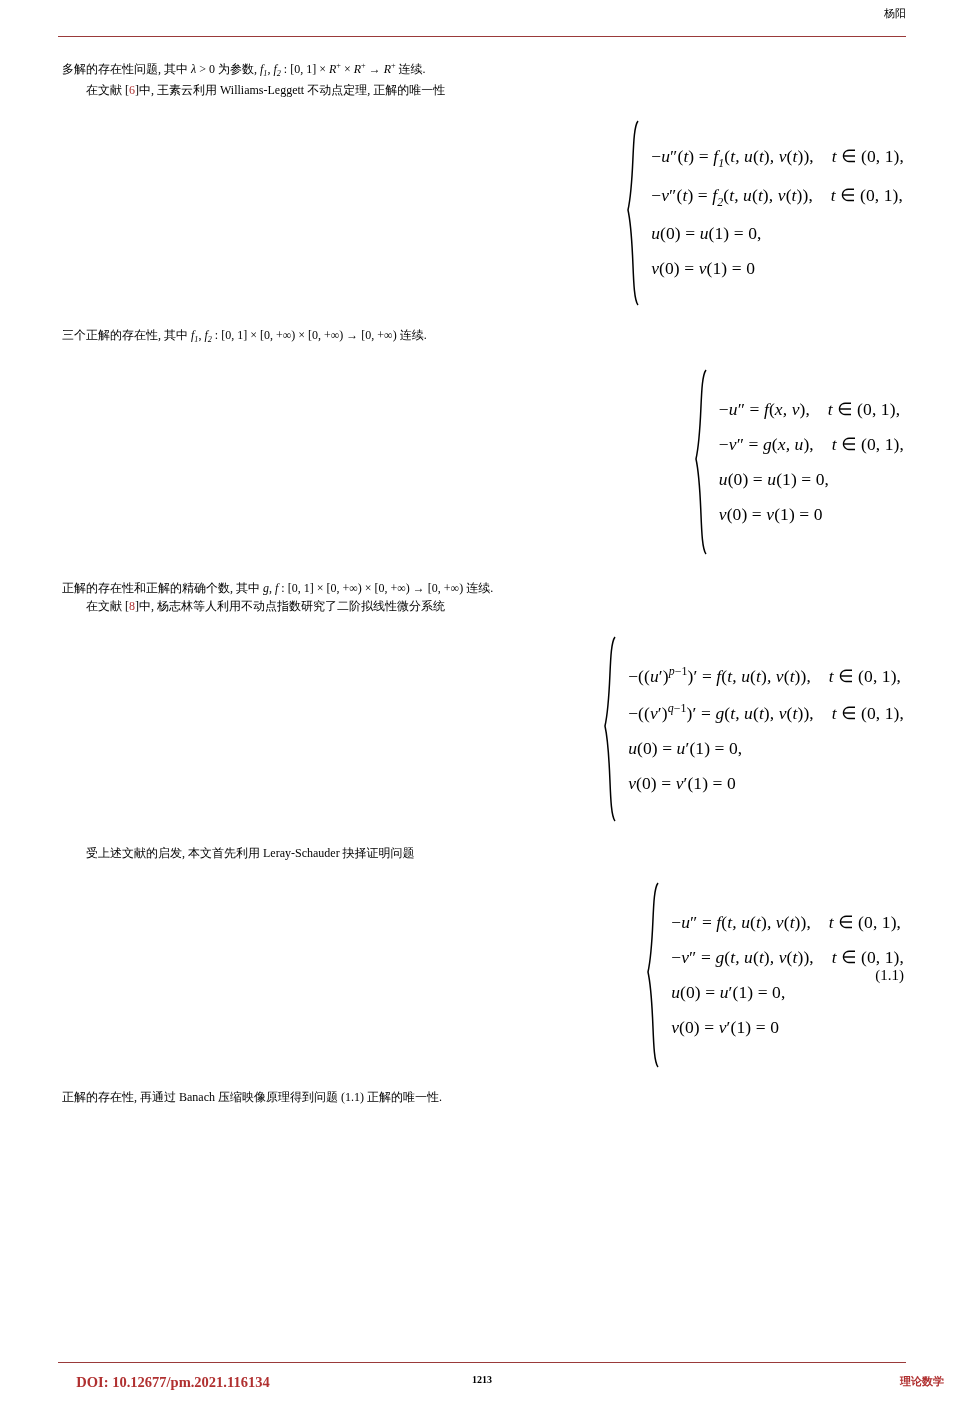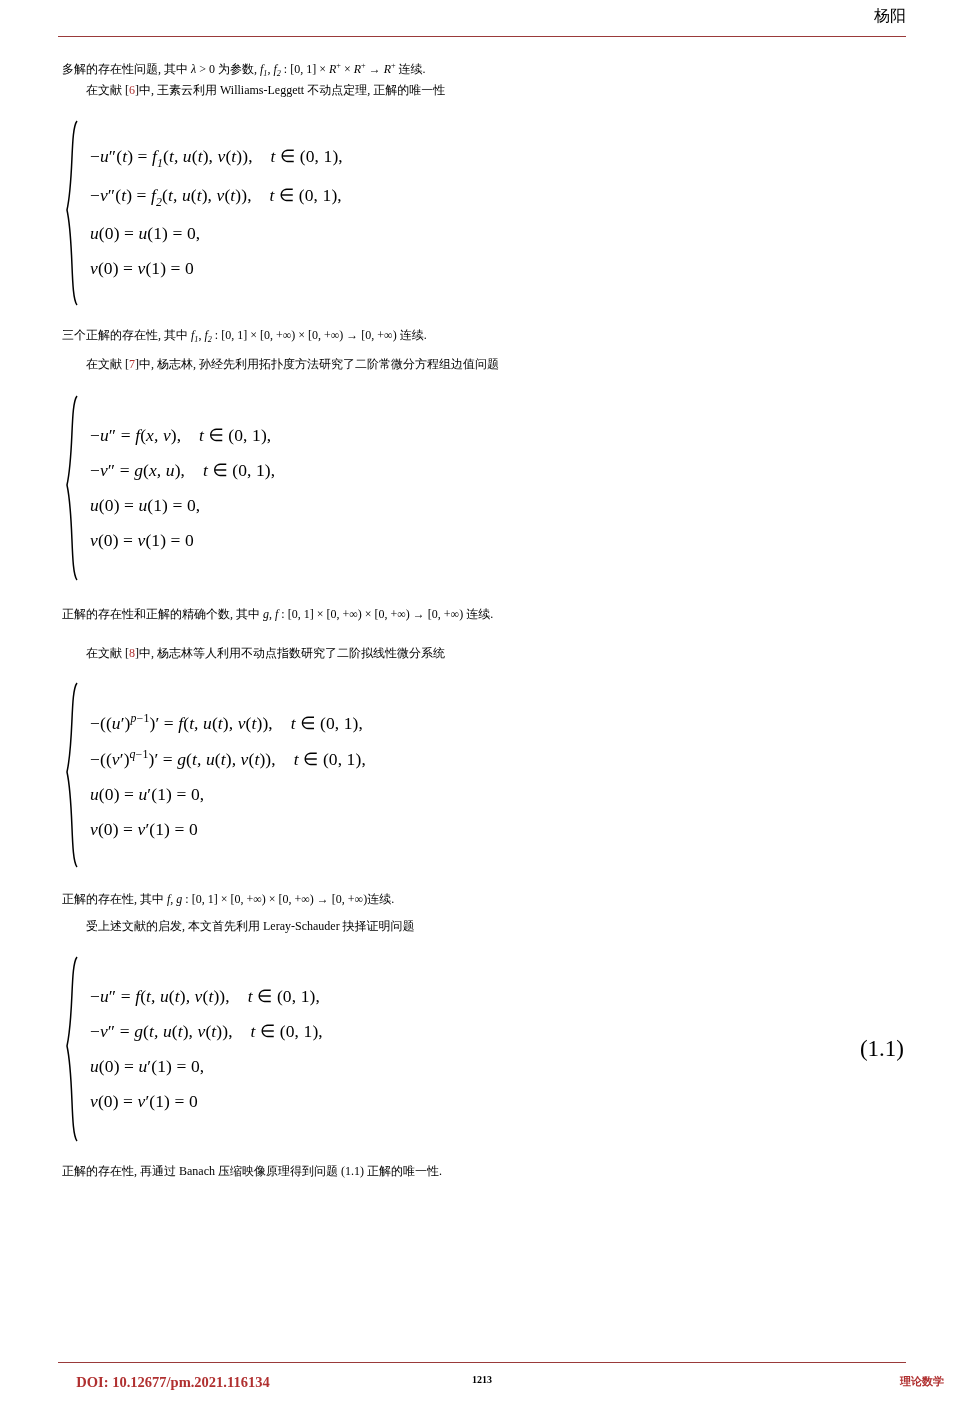--- a/index.html
+++ b/index.html
@@ -27,21 +27,21 @@
     position: absolute;
     top: 0;
     left: 0;
     width: 964px;
     height: 40px;
   }
   .header-author {
     position: absolute;
     right: 58px;
     top: 6px;
-    font-size: 16px;
+    font-size: 11px;
     font-family: "Liberation Serif", serif;
     color: #000;
     margin-left: 24px;
   }
   .header-rule {
     position: absolute;
     left: 58px;
     right: 58px;
     top: 36px;
     height: 1px;
@@ -118,21 +118,21 @@
     font-style: normal;
   }
   sup.sm { font-size: 0.68em; vertical-align: super; }
   sub.sm { font-size: 0.68em; vertical-align: sub; }
 
   
   .eqblock {
     position: relative;
     margin: 14px 0 14px 0;
     display: flex;
-    justify-content: flex-start;
+    justify-content: flex-end;
     align-items: center;
   }
   .brace-wrap {
     display: flex;
     align-items: stretch;
   }
   .brace {
     font-size: 0px;
     width: 18px;
     position: relative;
@@ -151,21 +151,21 @@
     padding: 7px 0;
     letter-spacing: 0.1px;
   }
   .eqline .i { font-style: italic; }
   .eqline .n { font-style: normal; }
   .tag {
     position: absolute;
     right: 0;
     top: 50%;
     transform: translateY(-50%);
-    font-size: 23px;
+    font-size: 15px;
   }
 </style>
 </head>
 <body>
 
 <div class="page">
 
   <div class="header">
     <div class="header-author">杨阳</div>
     <div class="header-rule"></div>
@@ -202,23 +202,20 @@
             <span class="i">v</span><span class="n">(0) = </span><span class="i">v</span><span class="n">(1) = 0</span>
           </div>
         </div>
       </div>
     </div>
 
     <p class="para">
       三个正解的存在性, 其中 <span class="math">f</span><sub class="sm math">1</sub>, <span class="math">f</span><sub class="sm math">2</sub> : [0, 1] × [0, +∞) × [0, +∞) → [0, +∞) 连续.
     </p>
 
-    <p class="para indent" style="margin-top:8px;">
-      <span>在文献 [</span><span class="ref-link">7</span><span>]中, 杨志林, 孙经先利用拓扑度方法研究了二阶常微分方程组边值问题</span>
-    </p>
 
     <div class="eqblock" style="margin-top:20px;margin-bottom:22px;">
       <div class="brace-wrap">
         <div class="brace">
           <svg width="18" height="190" viewBox="0 0 18 190" xmlns="http://www.w3.org/2000/svg">
             <path d="M15 3 C8 12, 12 60, 5 92 C12 124, 8 178, 15 187" fill="none" stroke="#000" stroke-width="1.5"></path>
           </svg>
         </div>
         <div class="eqlines">
           <div class="eqline">
@@ -234,21 +231,21 @@
             <span class="i">v</span><span class="n">(0) = </span><span class="i">v</span><span class="n">(1) = 0</span>
           </div>
         </div>
       </div>
     </div>
 
     <p class="para" style="margin-top:6px;">
       正解的存在性和正解的精确个数, 其中 <span class="math">g</span>, <span class="math">f</span> : [0, 1] × [0, +∞) × [0, +∞) → [0, +∞) 连续.
     </p>
 
-    <p class="para indent" style="margin-top:20px;">
+    <p class="para indent" style="margin-top:0;">
       <span>在文献 [</span><span class="ref-link">8</span><span>]中, 杨志林等人利用不动点指数研究了二阶拟线性微分系统</span>
     </p>
 
     <div class="eqblock" style="margin-top:18px;margin-bottom:20px;">
       <div class="brace-wrap">
         <div class="brace">
           <svg width="18" height="190" viewBox="0 0 18 190" xmlns="http://www.w3.org/2000/svg">
             <path d="M15 3 C8 12, 12 60, 5 92 C12 124, 8 178, 15 187" fill="none" stroke="#000" stroke-width="1.5"></path>
           </svg>
         </div>
@@ -262,23 +259,20 @@
           <div class="eqline">
             <span class="i">u</span><span class="n">(0) = </span><span class="i">u</span><span class="n">′(1) = 0,</span>
           </div>
           <div class="eqline">
             <span class="i">v</span><span class="n">(0) = </span><span class="i">v</span><span class="n">′(1) = 0</span>
           </div>
         </div>
       </div>
     </div>
 
-    <p class="para" style="margin-top:6px;">
-      正解的存在性, 其中 <span class="math">f</span>, <span class="math">g</span> : [0, 1] × [0, +∞) × [0, +∞) → [0, +∞)连续.
-    </p>
 
     <p class="para indent" style="margin-top:8px;">受上述文献的启发, 本文首先利用 Leray-Schauder 抉择证明问题</p>
 
     <div class="eqblock" style="margin-top:18px;margin-bottom:18px;">
       <div class="brace-wrap">
         <div class="brace">
           <svg width="18" height="190" viewBox="0 0 18 190" xmlns="http://www.w3.org/2000/svg">
             <path d="M15 3 C8 12, 12 60, 5 92 C12 124, 8 178, 15 187" fill="none" stroke="#000" stroke-width="1.5"></path>
           </svg>
         </div>

